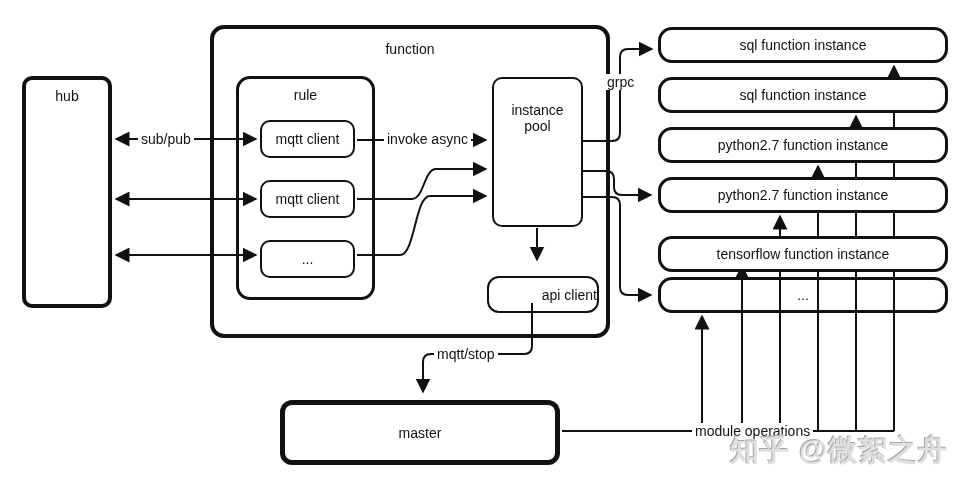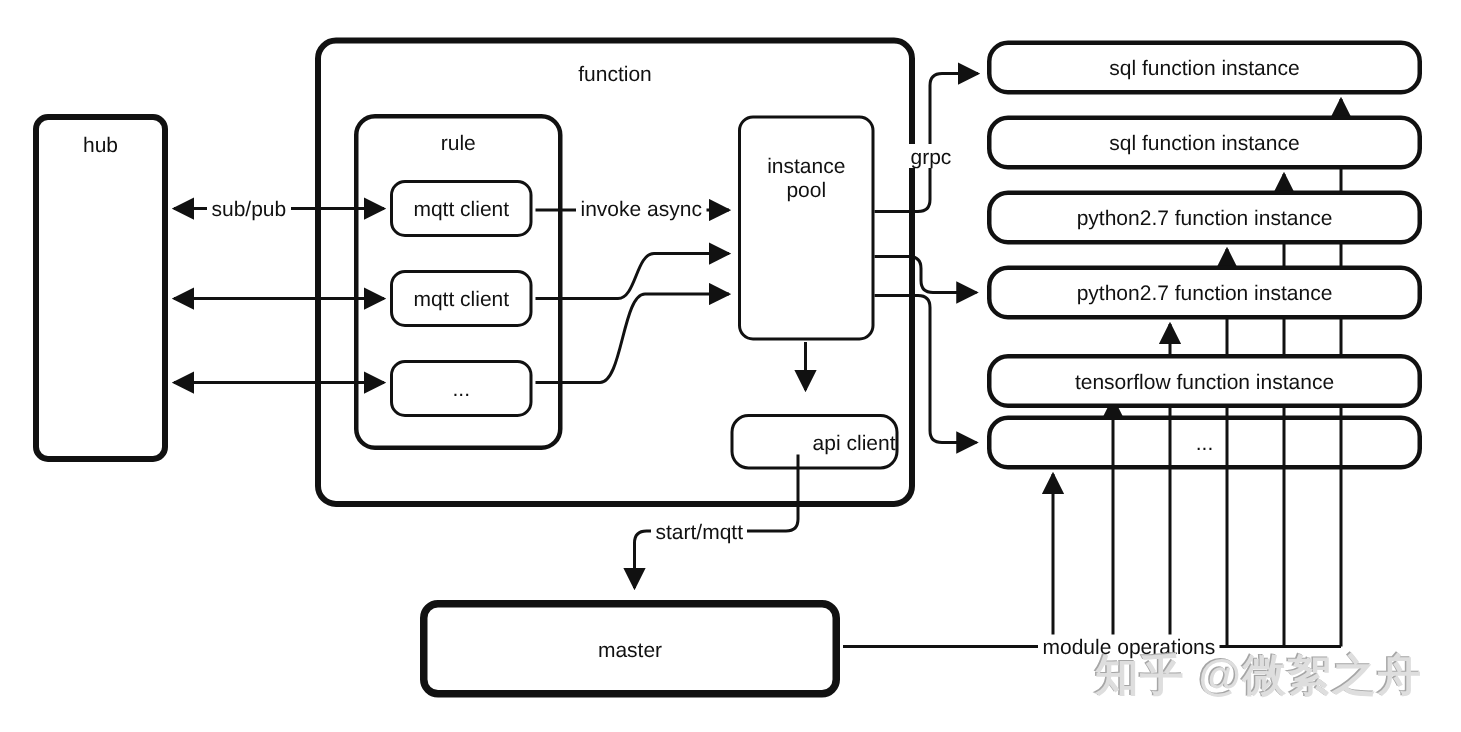--- a/index.html
+++ b/index.html
@@ -24,21 +24,21 @@
   .inst{left:658px;width:290px;height:36px;border-width:3.5px;border-radius:14px;z-index:3;align-items:center;}
   .i0{top:27px;} .i1{top:77px;} .i2{top:127px;} .i3{top:177px;} .i4{top:236px;}
   .i5{top:277px;z-index:1;}
   
   svg.risers{position:absolute;left:0;top:0;z-index:2;pointer-events:none;}
   svg.connectors{position:absolute;left:0;top:0;z-index:5;pointer-events:none;}
   
   .edge-lbl{position:absolute;background:#fff;font-size:14px;line-height:16px;padding:0 3px;z-index:6;white-space:nowrap;}
   .sub-pub{left:138px;top:131px;}
   .invoke-async{left:384px;top:131px;}
-  .grpc{left:604px;top:96px;}
+  .grpc{left:604px;top:74px;}
   .start-stop{left:434px;top:346px;}
   .module-ops{left:692px;top:423px;text-align:right;}
   
   .watermark{position:absolute;left:730px;top:431px;z-index:8;font-size:29px;font-weight:bold;
              letter-spacing:1px;color:#dedede;white-space:nowrap;
              text-shadow:-1px -1px 0 #a6a6a6, 1px 1px 0 #ffffff;}
 </style>
 </head>
 <body>
 
@@ -131,18 +131,18 @@
       <path d="M583 171 H606 Q614 171 614 179 V187 Q614 195 622 195 H651" marker-end="url(#ah2)"></path>
       <path d="M583 197 H612 Q620 197 620 205 V287 Q620 295 628 295 H651" marker-end="url(#ah2)"></path>
       <path d="M532 303 V346 Q532 354 524 354 H431 Q423 354 423 362 V392" marker-end="url(#ah2)"></path>
       <path d="M562 431 H894"></path>
     </g>
   </svg>
 
   <div class="edge-lbl sub-pub">sub/pub</div>
   <div class="edge-lbl invoke-async">invoke async</div>
   <div class="edge-lbl grpc">grpc</div>
-  <div class="edge-lbl start-stop">start/mqtt</div>
+  <div class="edge-lbl start-stop">mqtt/stop</div>
   <div class="edge-lbl module-ops">module operations</div>
 
   <div class="watermark">知乎 @微絮之舟</div>
 
 </div>
 
 </body></html>

